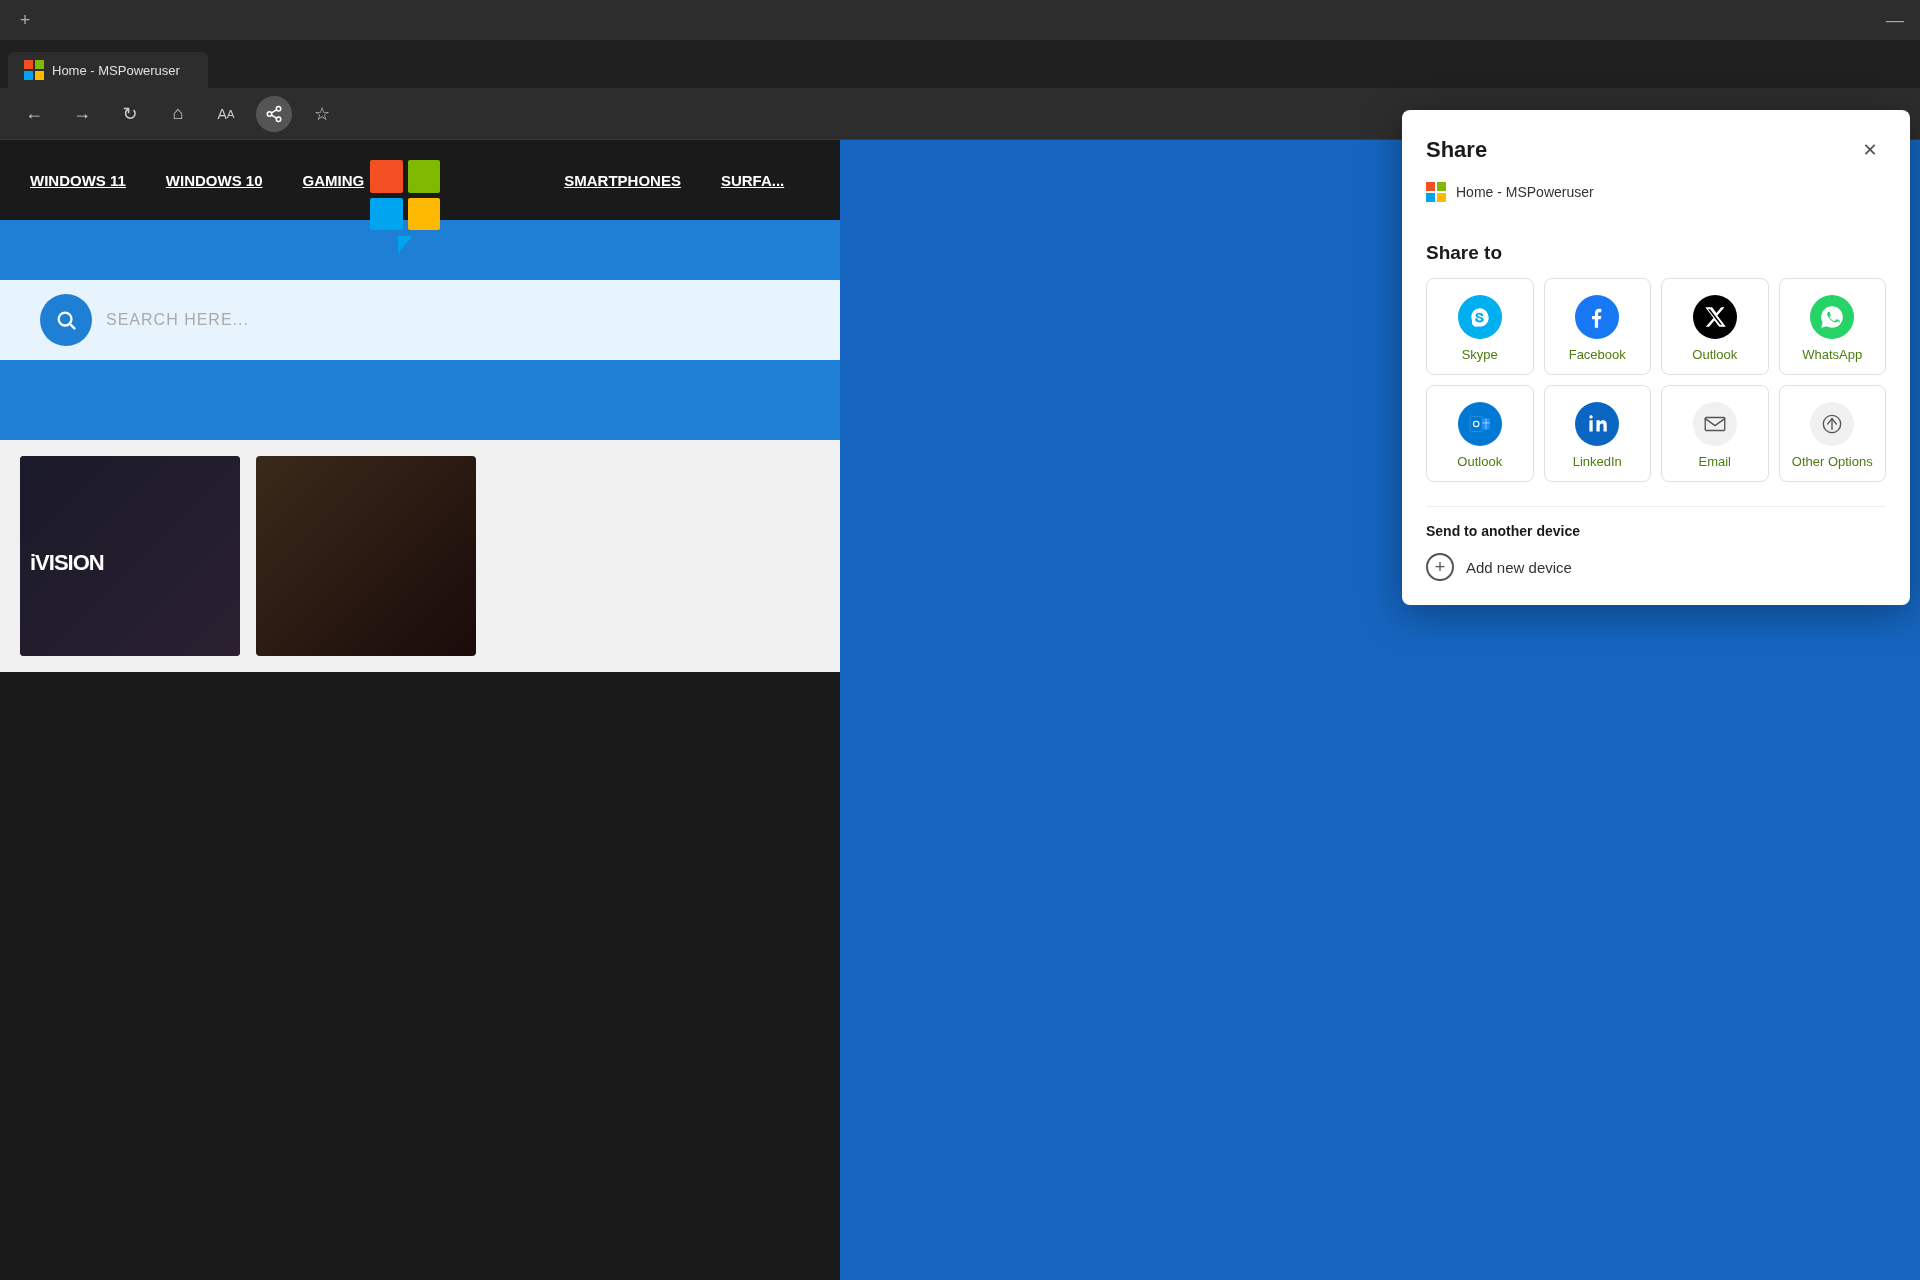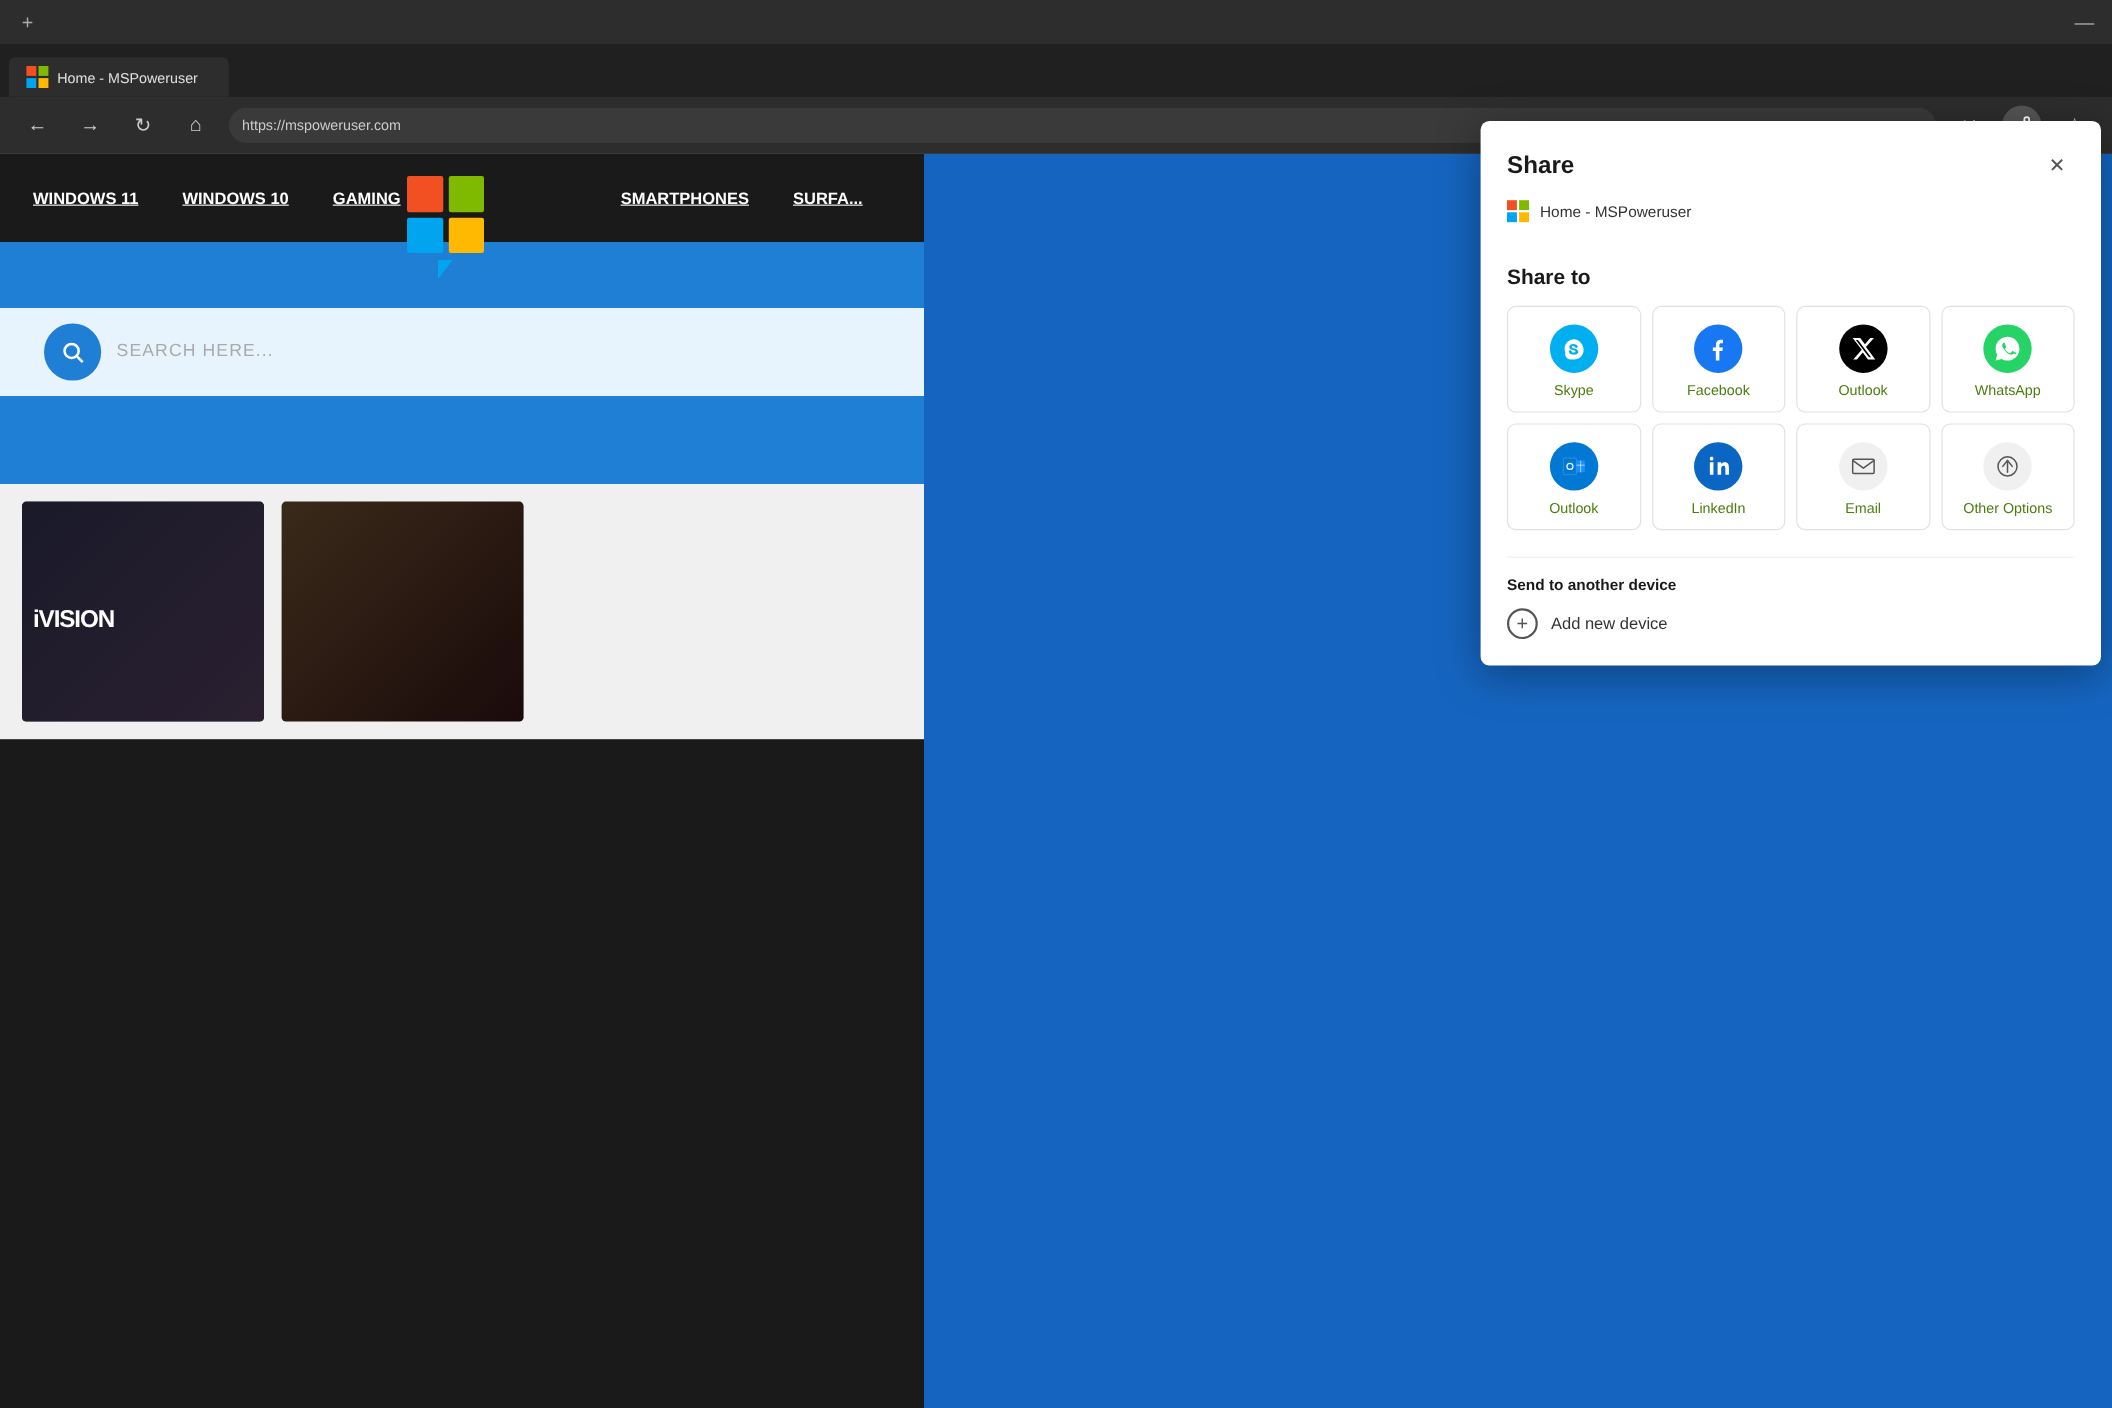--- a/index.html
+++ b/index.html
@@ -169,21 +169,21 @@
       right: 0;
       bottom: 0;
       background: #1565c0;
     }
 
     
     .share-panel {
       position: absolute;
       top: 110px;
       right: 10px;
-      width: 564px;
+      width: 508px;
       background: #fff;
       border-radius: 8px;
       box-shadow: 0 8px 40px rgba(0,0,0,0.35);
       padding: 24px;
       z-index: 100;
     }
     .share-panel-header {
       display: flex;
       justify-content: space-between;
       align-items: center;
@@ -355,23 +355,20 @@
     </div>
     <span>Home - MSPoweruser</span>
   </div>
 </div>
 
 <div class="address-bar-row">
   <button class="toolbar-btn">←</button>
   <button class="toolbar-btn">→</button>
   <button class="toolbar-btn">↻</button>
   <button class="toolbar-btn">⌂</button>
-  <div class="address-bar">
-    <span>https://mspoweruser.com</span>
-  </div>
   <button class="toolbar-btn" style="font-size:14px; color:#ccc;">A<sup>A</sup></button>
   <button class="share-btn">
     <svg width="18" height="18" viewBox="0 0 24 24" fill="none" stroke="white" stroke-width="2" stroke-linecap="round" stroke-linejoin="round">
       <circle cx="18" cy="5" r="3"></circle>
         <circle cx="6" cy="12" r="3"></circle>
         <circle cx="18" cy="19" r="3"></circle>
       <line x1="8.59" y1="13.51" x2="15.42" y2="17.49"></line>
       <line x1="15.41" y1="6.51" x2="8.59" y2="10.49"></line>
     </svg>
   </button>

